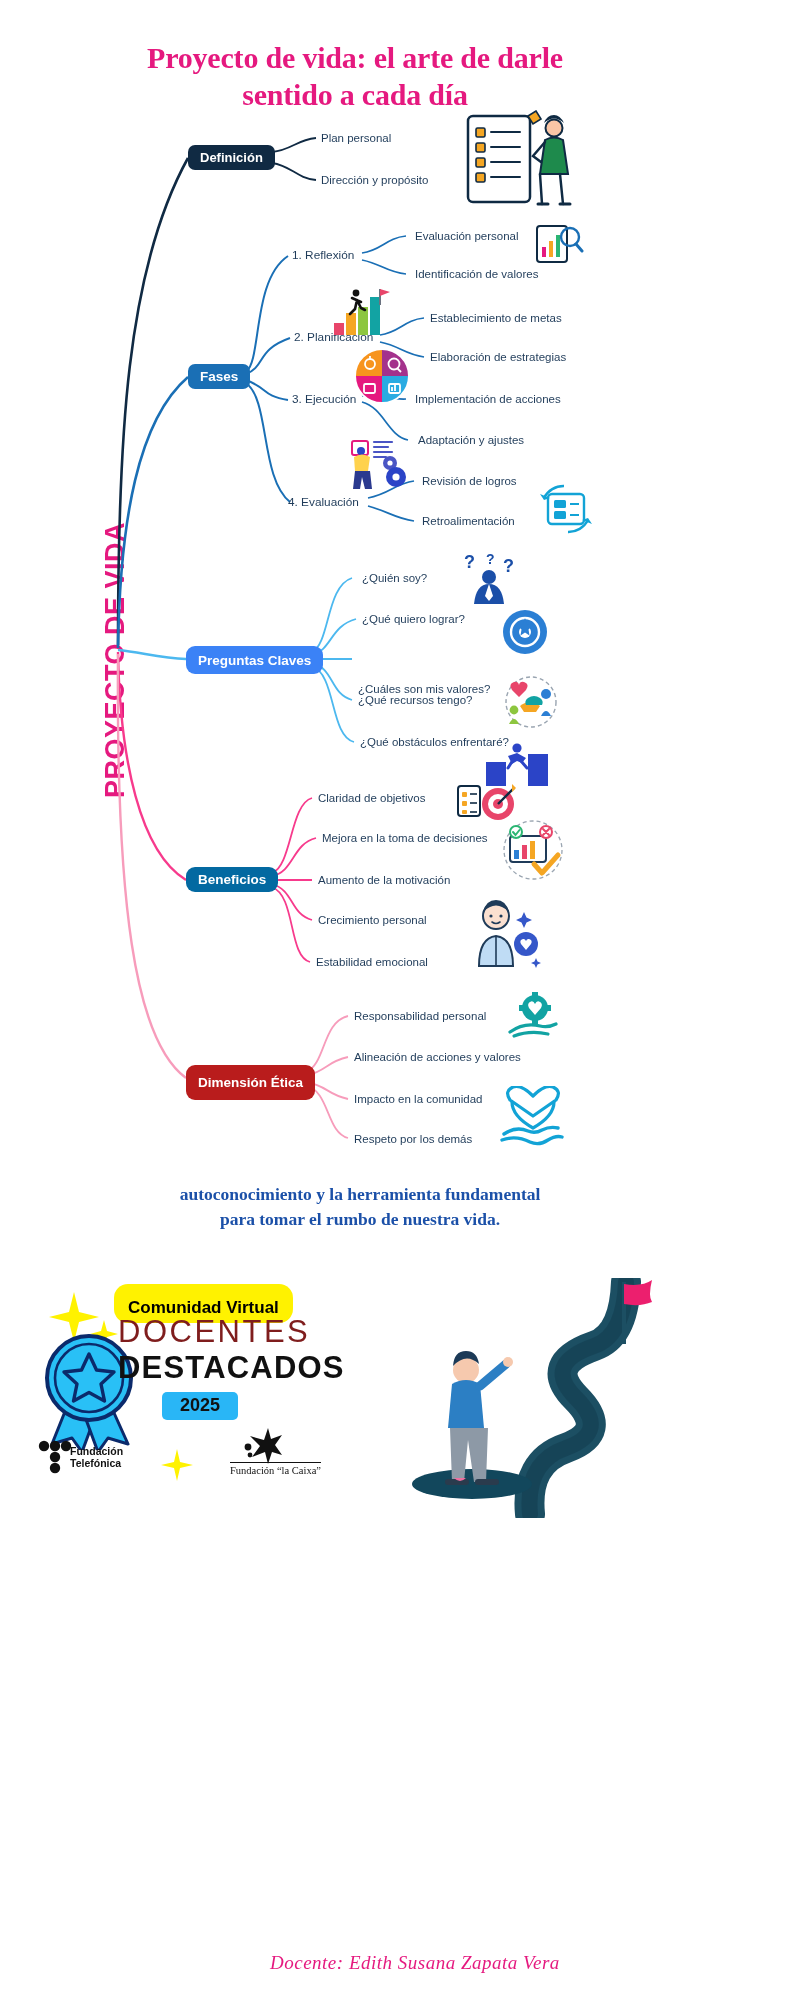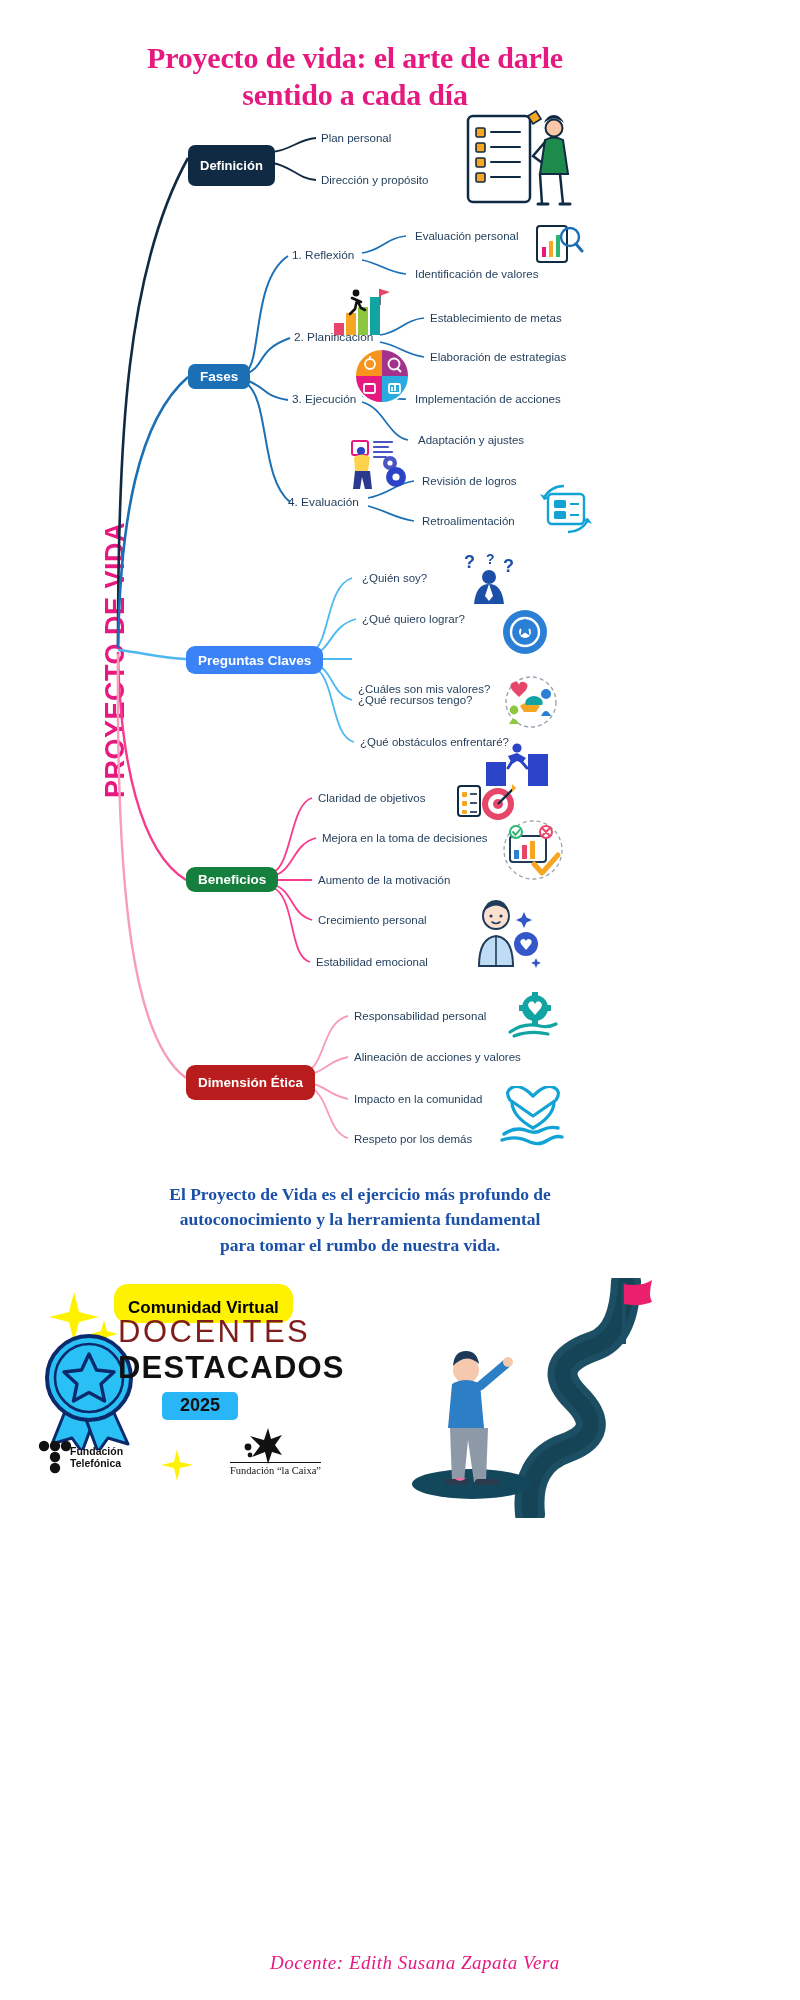--- a/index.html
+++ b/index.html
@@ -46,24 +46,24 @@
     position: absolute;
     display: flex; align-items: center; justify-content: center;
     border-radius: 9px;
     color: #ffffff;
     font-weight: bold;
     font-size: 13.5px;
     white-space: nowrap;
     padding: 0 12px;
     height: 26px;
   }
-  .node.definicion { background:#102A43; left:188px; top:145px; border-radius:7px; font-size:13px; height:41px;}
+  .node.definicion { background:#102A43; left:188px; top:145px; border-radius:7px; font-size:13px; height:25px;}
   .node.fases      { background:#1A6FB5; left:188px; top:364px; border-radius:7px; height:25px;text-align:center;}
   .node.preguntas  { background:#3b82f6; left:186px; top:646px; border-radius:9px; height:28px;}
-  .node.beneficios { background:#15803d; left:186px; top:867px; border-radius:9px; height:25px;}
+  .node.beneficios { background:#0369a1; left:186px; top:867px; border-radius:9px; height:25px;}
   .node.etica      { background:#b91c1c; left:186px; top:1065px; border-radius:9px; height:35px;}
 
   
   .leaf {
     position: absolute;
     font-size: 11.5px;
     color: #1F3B59;
     white-space: nowrap;
     line-height: 1;
   }
@@ -424,21 +424,20 @@
   </svg>
 
   <svg style="position:absolute; left:498px; top:1086px;" width="70" height="62" viewBox="0 0 70 62">
     <path d="M35 30 L12 14 q-6 -9 3 -13 q8 -3 20 9 q12 -12 20 -9 q9 4 3 13z" fill="none" stroke="#12A3D6" stroke-width="3.2" stroke-linejoin="round"></path>
     <path d="M14 16 q0 14 21 26 q21 -12 21 -26" fill="none" stroke="#12A3D6" stroke-width="3.2"></path>
     <path d="M6 48 q12 -8 24 -3 q7 3 14 -1 q8 -4 16 -2" fill="none" stroke="#12A3D6" stroke-width="3.4" stroke-linecap="round"></path>
     <path d="M4 54 q14 -5 28 2 q9 4 18 -2 q8 -5 14 -3" fill="none" stroke="#12A3D6" stroke-width="3.4" stroke-linecap="round"></path>
   </svg>
 
   <div class="quote">
-    <div>El Proyecto de Vida es el ejercicio más profundo de</div>
     <div>autoconocimiento y la herramienta fundamental</div>
     <div>para tomar el rumbo de nuestra vida.</div>
   </div>
 
   <div class="badge-area">
 
     <svg style="position:absolute; left:18px; top:10px;" width="70" height="70" viewBox="0 0 70 70">
       <path d="M26 2 l5 20 l20 5 l-20 5 l-5 20 l-5 -20 l-20 -5 l20 -5z" fill="#FFF200"></path>
       <path d="M56 30 l3 11 l11 3 l-11 3 l-3 11 l-3 -11 l-11 -3 l11 -3z" fill="#FFF200"></path>
     </svg>

